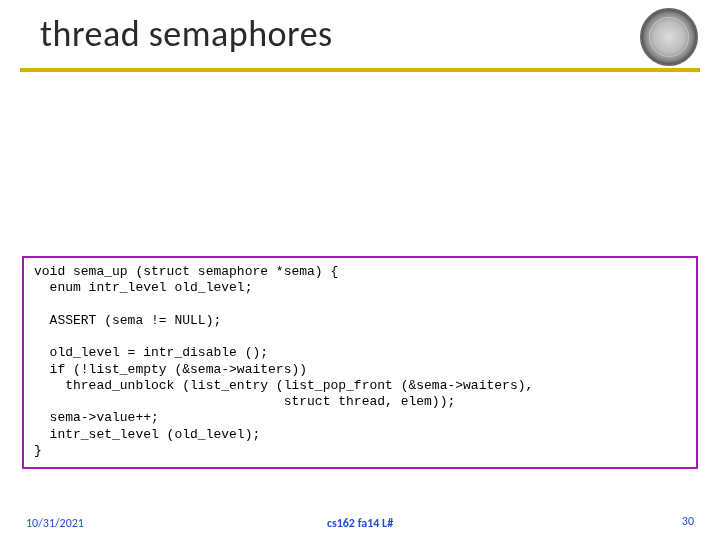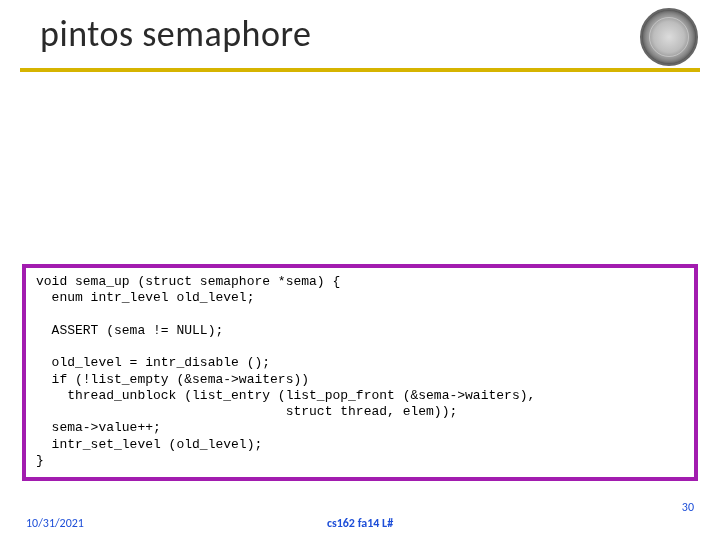--- a/index.html
+++ b/index.html
@@ -48,24 +48,24 @@
   .underline {
     position: absolute;
     top: 68px;
     left: 20px;
     right: 20px;
     height: 4px;
     background: #d6b400;
   }
   .codebox {
     position: absolute;
-    top: 264px;
+    top: 256px;
     left: 22px;
     right: 22px;
-    border: 4px solid #a21caf;
+    border: 2px solid #a21caf;
     padding: 6px 10px 8px 10px;
     box-sizing: border-box;
   }
   .codebox pre {
     margin: 0;
     font-family: "Courier New", Courier, monospace;
     font-size: 13px;
     line-height: 1.25;
     color: #000000;
     white-space: pre;
@@ -88,29 +88,29 @@
   .footer .course {
     position: absolute;
     left: 50%;
     transform: translateX(-50%);
     bottom: 0;
     font-weight: bold;
   }
   .footer .pagenum {
     position: absolute;
     right: 26px;
-    bottom: 16px;
+    bottom: 2px;
   }
 </style>
 </head>
 <body>
 
 <div class="slide">
 
-  <div class="title">pintos semaphore</div>
+  <div class="title">thread semaphores</div>
 
   <div class="seal" title="university-seal"></div>
 
   <div class="underline"></div>
 
   <div class="codebox">
     <pre>void sema_up (struct semaphore *sema) {
   enum intr_level old_level;
 
   ASSERT (sema != NULL);

